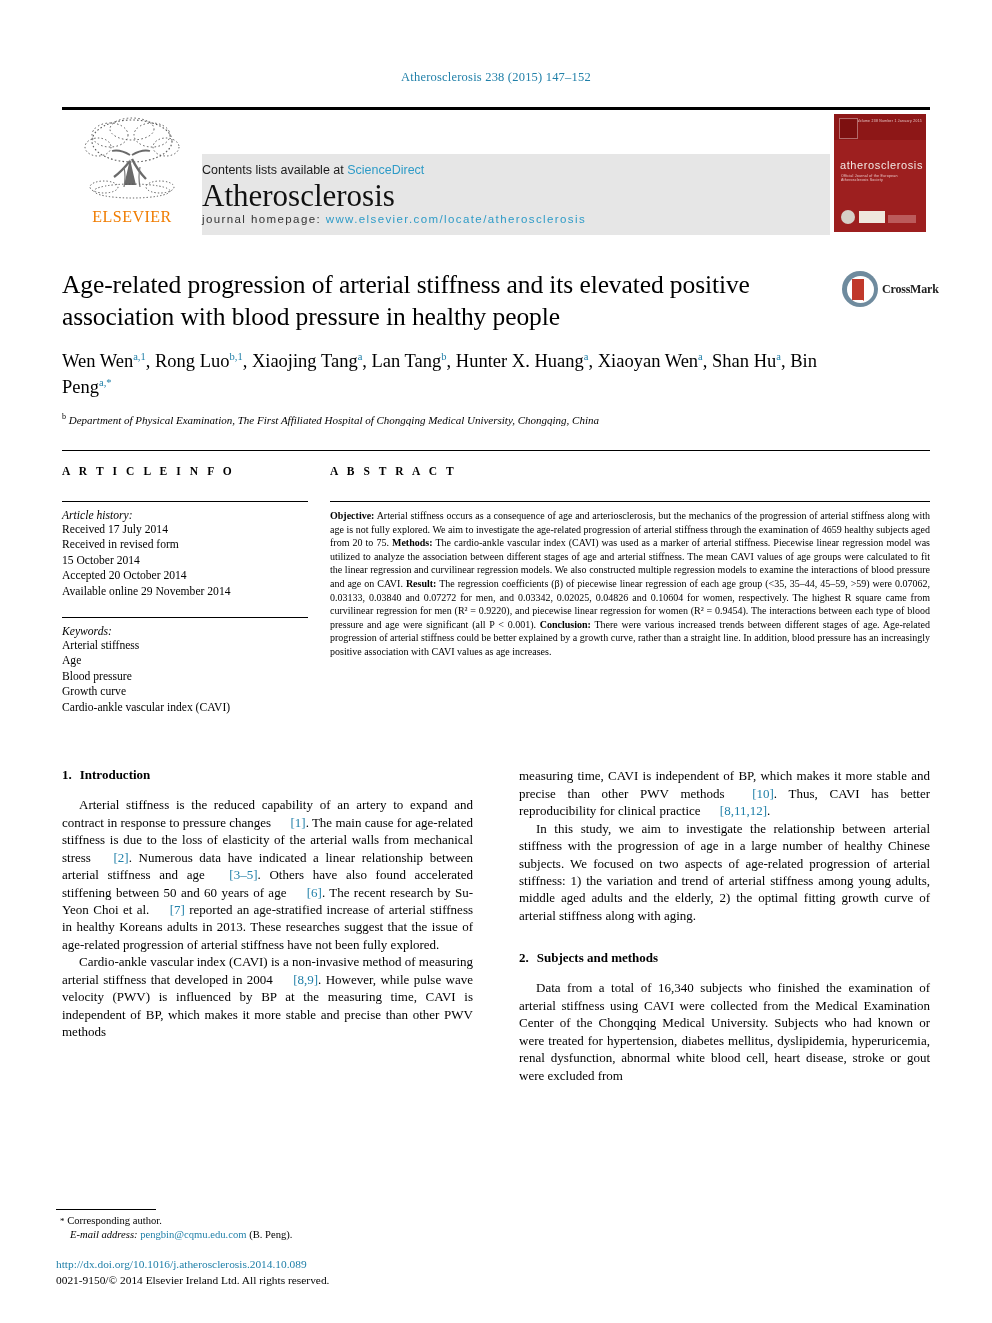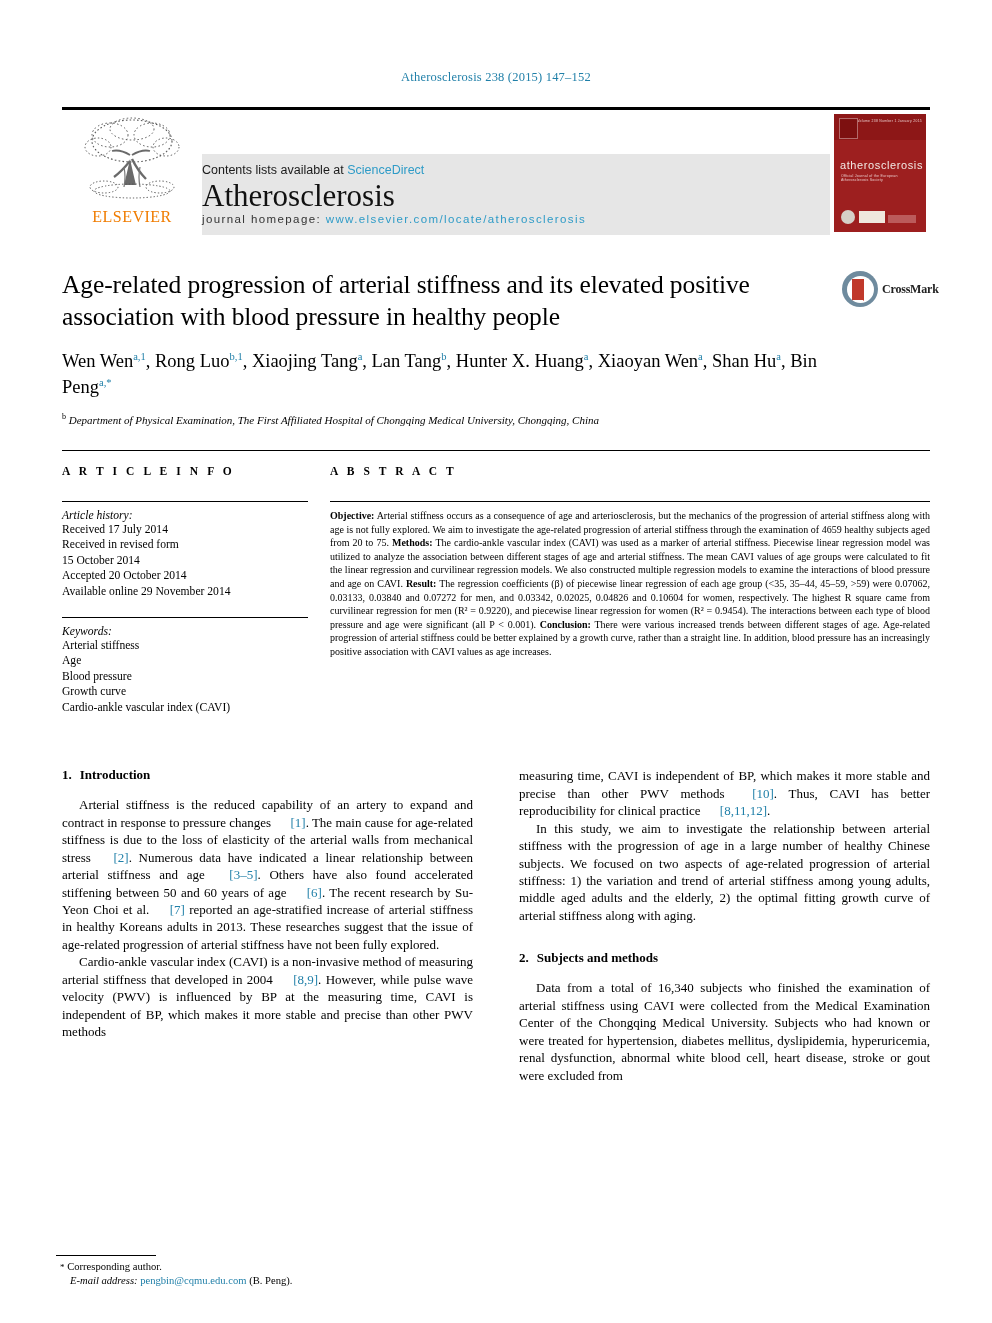--- a/index.html
+++ b/index.html
@@ -411,15 +411,19 @@
   <div class="footnotes">
     <div class="fn-rule"></div>
     <div class="fn-line">
       <span class="mark">*</span>
       <span>Corresponding author.</span>
     </div>
     <div class="fn-line" style="padding-left:24px">
       <span class="fn-em">E-mail address:</span>
       <span class="link">pengbin@cqmu.edu.com</span><span> (B. Peng).</span>
     </div>
+    <div class="doi-block">
+      <div class="doi">http://dx.doi.org/10.1016/j.atherosclerosis.2014.10.089</div>
+      <div>0021-9150/© 2014 Elsevier Ireland Ltd. All rights reserved.</div>
+    </div>
   </div>
 
 </div>
 
 </body></html>

